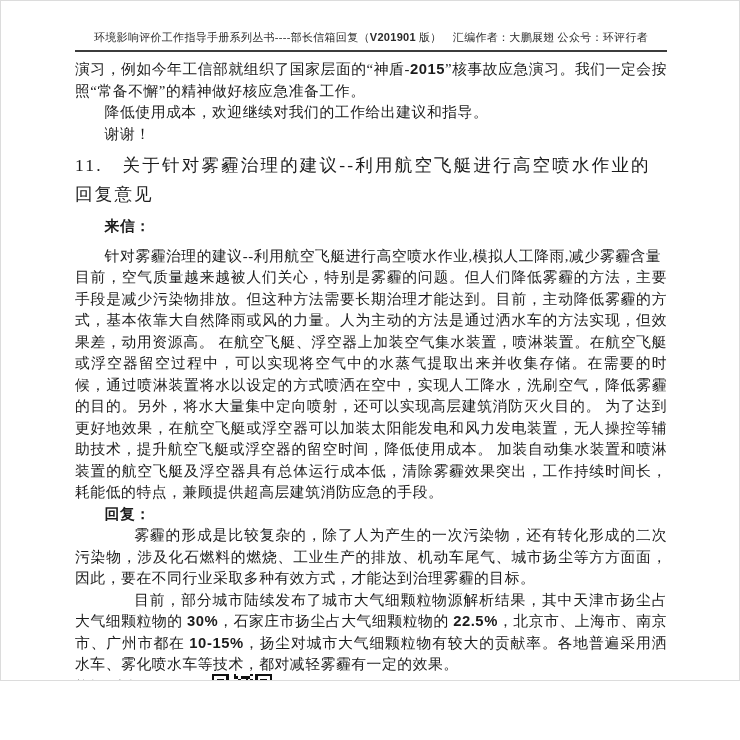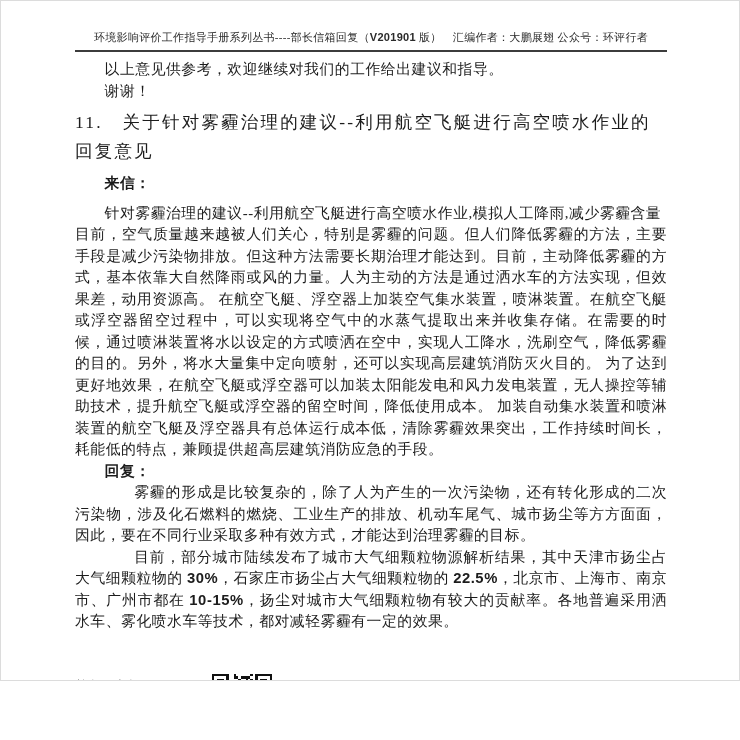--- a/index.html
+++ b/index.html
@@ -43,21 +43,22 @@
   .footer-right .app{font-weight:bold;color:#111;}
 </style>
 </head>
 <body>
 
 <div class="page">
 
   <div class="header"><span>环境影响评价工作指导手册系列丛书----部长信箱回复（</span><span class="b">V201901</span><span> 版）　汇编作者：大鹏展翅  公众号：环评行者</span></div>
 
   <div class="content">
-      <div class="para" style="text-indent: 2em;"><span>以上意见供参考，欢迎继续对我们的工作给出建议和指导。</span></div>
+      <div class="para"><span>演习，例如今年工信部就组织了国家层面的“神盾-</span><span class="b">2015</span><span>”核事故应急演习。我们一定会按照“常备不懈”的精神做好核应急准备工作。</span></div>
+      <div class="para" style="text-indent: 2em;"><span>降低使用成本，欢迎继续对我们的工作给出建议和指导。</span></div>
       <div class="para" style="text-indent: 2em;"><span>谢谢！</span></div>
       <div class="heading"><span>11.　关于针对雾霾治理的建议--利用航空飞艇进行高空喷水作业的回复意见</span></div>
       <div class="para" style="text-indent: 2em;"><span style="font-weight: bold; margin-top: 18px;">来信：</span></div>
       <div class="para" style="text-indent: 2em; margin-top: 8px;"><span>针对雾霾治理的建议--利用航空飞艇进行高空喷水作业,模拟人工降雨,减少雾霾含量</span></div>
       <div class="para"><span>目前，空气质量越来越被人们关心，特别是雾霾的问题。但人们降低雾霾的方法，主要手段是减少污染物排放。但这种方法需要长期治理才能达到。目前，主动降低雾霾的方式，基本依靠大自然降雨或风的力量。人为主动的方法是通过洒水车的方法实现，但效果差，动用资源高。 在航空飞艇、浮空器上加装空气集水装置，喷淋装置。在航空飞艇或浮空器留空过程中，可以实现将空气中的水蒸气提取出来并收集存储。在需要的时候，通过喷淋装置将水以设定的方式喷洒在空中，实现人工降水，洗刷空气，降低雾霾的目的。另外，将水大量集中定向喷射，还可以实现高层建筑消防灭火目的。 为了达到更好地效果，在航空飞艇或浮空器可以加装太阳能发电和风力发电装置，无人操控等辅助技术，提升航空飞艇或浮空器的留空时间，降低使用成本。 加装自动集水装置和喷淋装置的航空飞艇及浮空器具有总体运行成本低，清除雾霾效果突出，工作持续时间长，耗能低的特点，兼顾提供超高层建筑消防应急的手段。</span></div>
       <div class="para" style="text-indent: 2em;"><span style="font-weight: bold;">回复：</span></div>
       <div class="para" style="text-indent: 4em;"><span>雾霾的形成是比较复杂的，除了人为产生的一次污染物，还有转化形成的二次污染物，涉及化石燃料的燃烧、工业生产的排放、机动车尾气、城市扬尘等方方面面，因此，要在不同行业采取多种有效方式，才能达到治理雾霾的目标。</span></div>
       <div class="para" style="text-indent: 4em;"><span>目前，部分城市陆续发布了城市大气细颗粒物源解析结果，其中天津市扬尘占大气细颗粒物的 </span><span class="b">30%</span><span>，石家庄市扬尘占大气细颗粒物的 </span><span class="b">22.5%</span><span>，北京市、上海市、南京市、广州市都在 </span><span class="b">10-15%</span><span>，扬尘对城市大气细颗粒物有较大的贡献率。各地普遍采用洒水车、雾化喷水车等技术，都对减轻雾霾有一定的效果。</span></div>
     </div>
 

